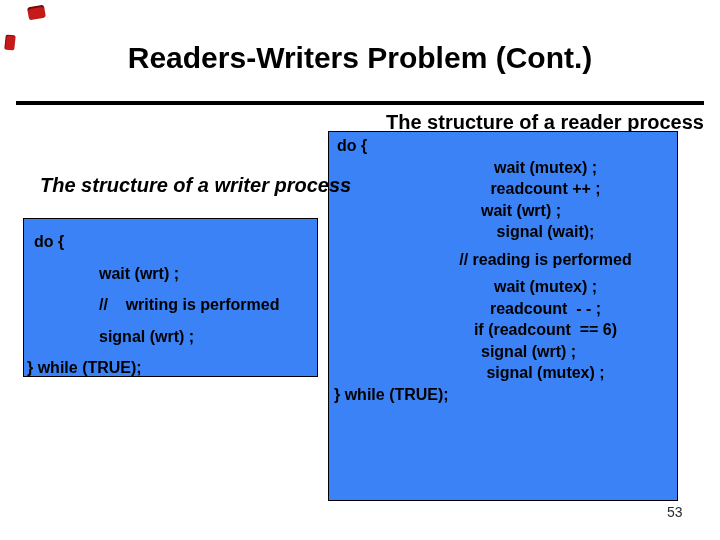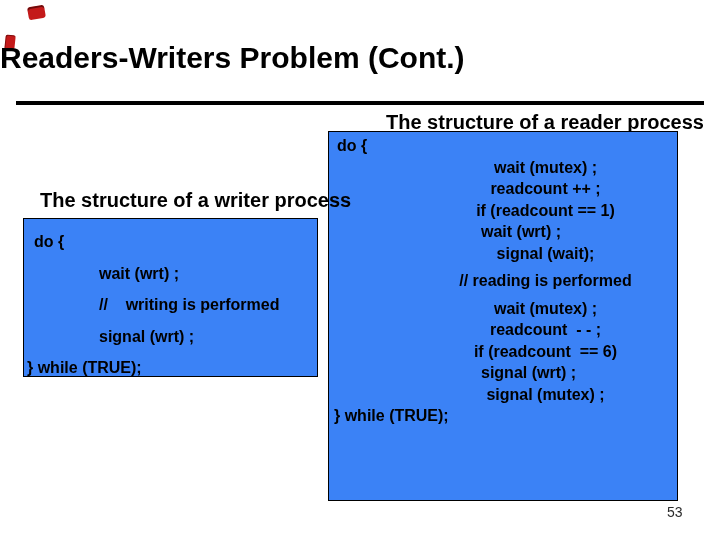--- a/index.html
+++ b/index.html
@@ -11,21 +11,21 @@
     overflow: hidden;
     font-family: "Liberation Sans", sans-serif;
     color: #000000;
   }
 
   
   .title {
     position: absolute;
     left: 0; right: 0;
     top: 41px;
-    text-align: left;
+    text-align: center;
     font-size: 30px;
     font-weight: bold;
     color: #000000;
   }
 
   
   .title-rule {
     position: absolute;
     left: 16px;
     top: 101px;
@@ -55,21 +55,21 @@
   }
 
   
   .section-heading {
     position: absolute;
     font-size: 20px;
     font-weight: bold;
     white-space: pre;
   }
   .reader-heading { left: 386px; top: 111px; }
-  .writer-heading { left: 40px;  top: 189px; }
+  .writer-heading { left: 40px;  top: 174px; font-style: italic; }
 
   
   .code-box {
     position: absolute;
     border: 1.5px solid #000000;
     background: #3b82f6;
     box-sizing: border-box;
   }
   .reader-box { left: 328px; top: 131px; width: 350px; height: 370px; padding-top: 3px; }
   .writer-box { left: 23px;  top: 218px; width: 295px; height: 159px; padding-top: 7px; }
@@ -114,21 +114,20 @@
   <div class="title">Readers-Writers Problem (Cont.)</div>
 
   <div class="title-rule"></div>
 
   <div class="section-heading reader-heading">The structure of a reader process</div>
 
   <div class="code-box reader-box">
     <div class="code-line r-ind0">do {</div>
     <div class="code-line r-ind1">wait (mutex) ;</div>
     <div class="code-line r-ind1">readcount ++ ;</div>
-    <div class="code-line r-ind1">if (readcount == 1)</div>
     <div class="code-line r-ind2">wait (wrt) ;</div>
     <div class="code-line r-ind1">signal (wait);</div>
     <div class="code-line r-ind1 gap-above">// reading is performed</div>
     <div class="code-line r-ind1 gap-above">wait (mutex) ;</div>
     <div class="code-line r-ind1">readcount  - - ;</div>
     <div class="code-line r-ind1">if (readcount  == 6)</div>
     <div class="code-line r-ind2">signal (wrt) ;</div>
     <div class="code-line r-ind1">signal (mutex) ;</div>
     <div class="code-line r-last">} while (TRUE);</div>
   </div>

